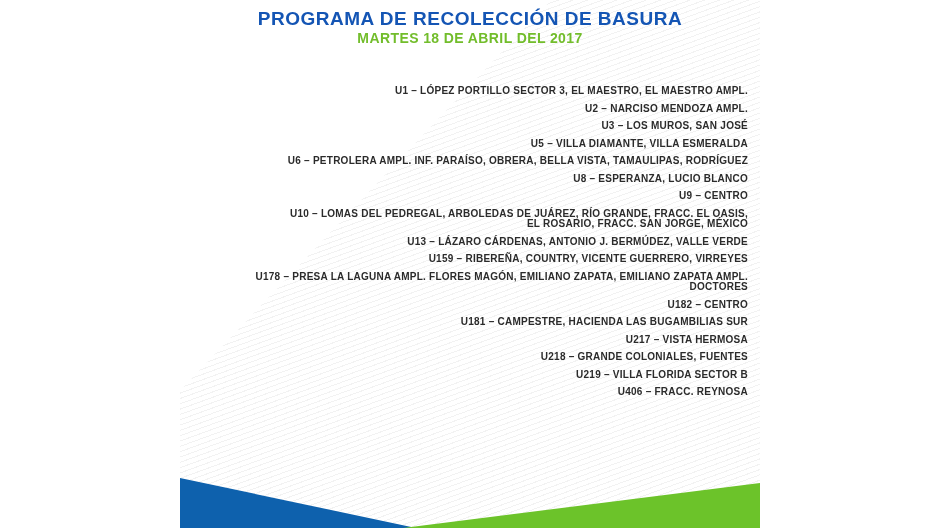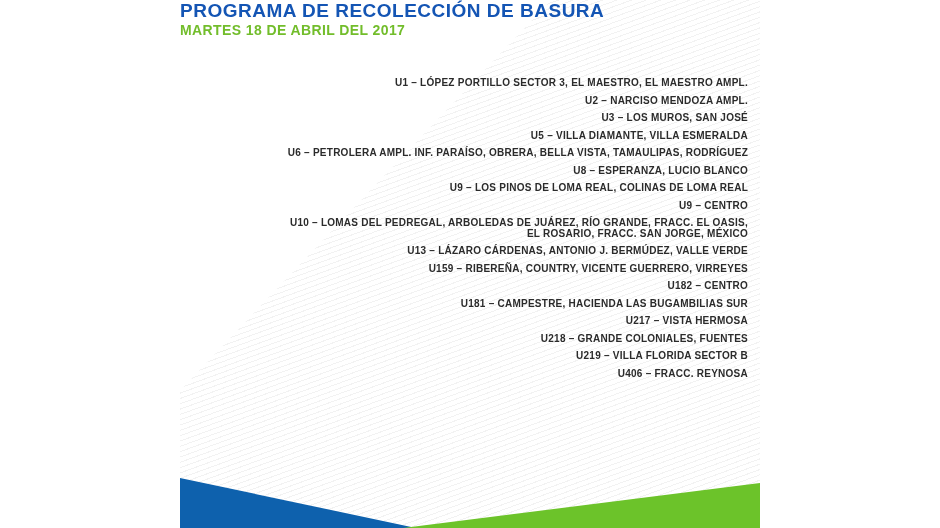--- a/index.html
+++ b/index.html
@@ -21,21 +21,21 @@
   .stripes {
     position: absolute; inset: 0;
     background: repeating-linear-gradient(
       160deg,
       rgba(0,0,0,0) 0px, rgba(0,0,0,0) 4px,
       rgba(0,0,0,0.05) 4px, rgba(0,0,0,0.05) 5px
     );
     clip-path: polygon(64% 0, 100% 0, 100% 100%, 0 100%, 0 74%);
     pointer-events: none;
   }
-  .header { position: relative; text-align: left; }
+  .header { position: relative; text-align: center; padding-top: 8px; }
   .title {
     margin: 0;
     color: var(--title-blue, #1455b4);
     font-size: 19px; line-height: 21px;
     font-weight: 700; letter-spacing: 0.5px;
   }
   .subtitle {
     margin: 0;
     color: var(--date-green, #72bd2b);
     font-size: 14px; line-height: 19px;
@@ -83,25 +83,25 @@
     <h2 class="subtitle">MARTES 18 DE ABRIL DEL 2017</h2>
   </div>
 
   <div class="list">
     <div class="item"><span>U1</span> <span>–</span> <span>LÓPEZ PORTILLO SECTOR 3, EL MAESTRO, EL MAESTRO AMPL.</span></div>
     <div class="item"><span>U2</span> <span>–</span> <span>NARCISO MENDOZA AMPL.</span></div>
     <div class="item"><span>U3</span> <span>–</span> <span>LOS MUROS, SAN JOSÉ</span></div>
     <div class="item"><span>U5</span> <span>–</span> <span>VILLA DIAMANTE, VILLA ESMERALDA</span></div>
     <div class="item"><span>U6</span> <span>–</span> <span>PETROLERA AMPL. INF. PARAÍSO, OBRERA, BELLA VISTA, TAMAULIPAS, RODRÍGUEZ</span></div>
     <div class="item"><span>U8</span> <span>–</span> <span>ESPERANZA, LUCIO BLANCO</span></div>
-    <div class="item"><span>U9</span> <span>–</span> <span>LOS PINOS DE LOMA REAL, COLINAS DE LOMA REAL</span></div>
     <div class="item"><span>U9</span> <span>–</span> <span>CENTRO</span></div>
     <div class="item"><span>U10</span> <span>–</span> <span>LOMAS DEL PEDREGAL, ARBOLEDAS DE JUÁREZ, RÍO GRANDE, FRACC. EL OASIS,</span><div class="l2">EL ROSARIO, FRACC. SAN JORGE, MÉXICO</div></div>
     <div class="item"><span>U13</span> <span>–</span> <span>LÁZARO CÁRDENAS, ANTONIO J. BERMÚDEZ, VALLE VERDE</span></div>
     <div class="item"><span>U159</span> <span>–</span> <span>RIBEREÑA, COUNTRY, VICENTE GUERRERO, VIRREYES</span></div>
+    <div class="item"><span>U178</span> <span>–</span> <span>PRESA LA LAGUNA AMPL. FLORES MAGÓN, EMILIANO ZAPATA, EMILIANO ZAPATA AMPL.</span><div class="l2">DOCTORES</div></div>
     <div class="item"><span>U182</span> <span>–</span> <span>CENTRO</span></div>
     <div class="item"><span>U181</span> <span>–</span> <span>CAMPESTRE, HACIENDA LAS BUGAMBILIAS SUR</span></div>
     <div class="item"><span>U217</span> <span>–</span> <span>VISTA HERMOSA</span></div>
     <div class="item"><span>U218</span> <span>–</span> <span>GRANDE COLONIALES, FUENTES</span></div>
     <div class="item"><span>U219</span> <span>–</span> <span>VILLA FLORIDA SECTOR B</span></div>
     <div class="item"><span>U406</span> <span>–</span> <span>FRACC. REYNOSA</span></div>
   </div>
 
   <div class="ribbon-blue"></div>
   <div class="ribbon-green"></div>

